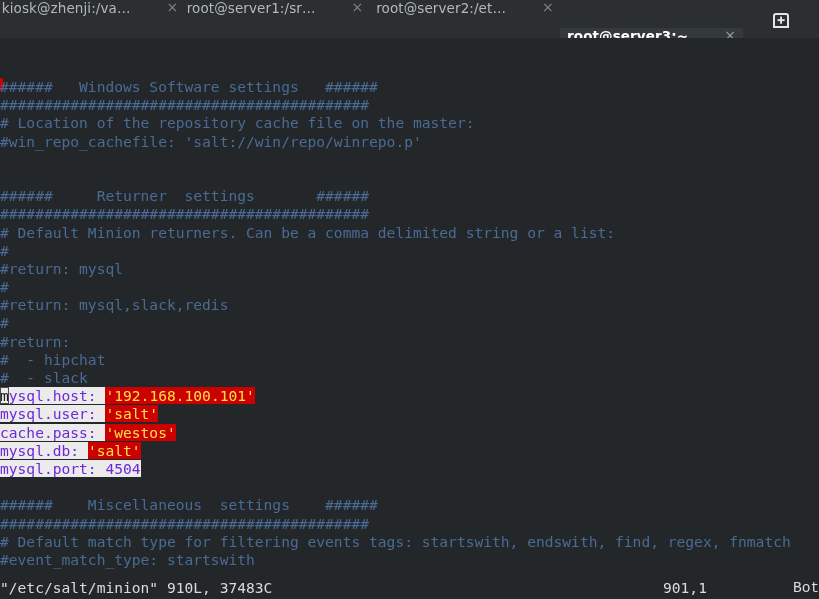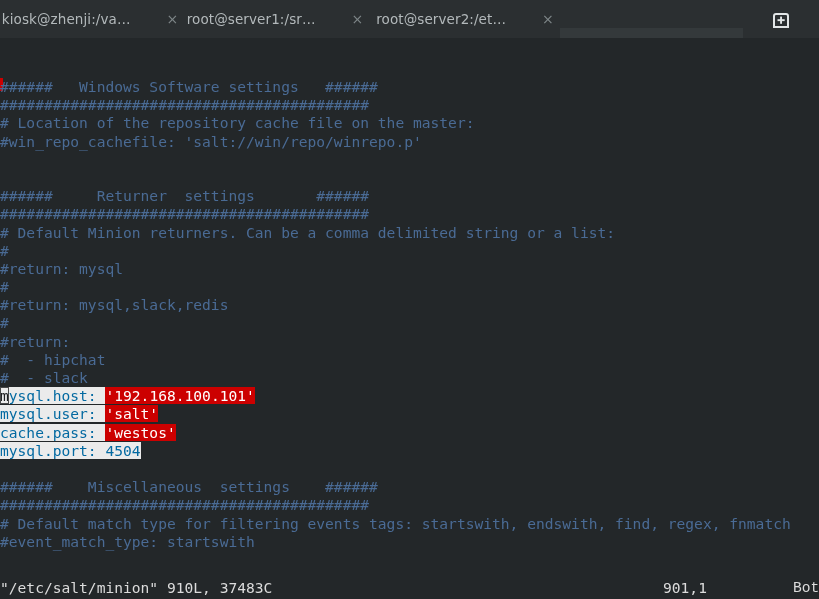--- a/index.html
+++ b/index.html
@@ -13,21 +13,21 @@
 
   
   .tabbar{
     position:absolute; left:0; top:0; width:819px; height:38px;
     background:#2b2f31;
     display:flex; align-items:stretch;
     font-family:"DejaVu Sans", sans-serif;
   }
   .tab{
     position:relative;
-    display:flex; align-items:center; justify-content:center;
+    display:flex; justify-content:center;
     gap:36px;
     height:38px;
     background:#2b2f31;
     color:#b3b9bb;
     font-size:13.5px;
     padding:0 14px;
     cursor:pointer;
     white-space:nowrap;
     border:none;
   }
@@ -74,25 +74,25 @@
     font-size:14.6px;
     color:#4a6b95;
     white-space:pre;
     letter-spacing:0px;
   }
   .blank{ color:transparent; }
 
   
   .sel{
     background:#ebebeb;
-    color:#0369a1;
+    color:#6d28d9;
   }
   .hl{
     background:#cc0000;
-    color:#ffffff;
+    color:#fde047;
     margin-top:24px;
   }
   .cur{
     background:#ebebeb;
     color:#1d1f21;
     outline:1.5px solid #4a4a4a;
     outline-offset:-1px;
   }
 
   
@@ -168,20 +168,21 @@
       <div class="line">#return:</div>
       <div class="line">#  - hipchat</div>
       <div class="line">#  - slack</div>
 
       <div class="line"><span class="cur">m</span><span class="sel">ysql.host: </span><span class="hl">'192.168.100.101'</span></div>
 
       <div class="line"><span class="sel">mysql.user: </span><span class="hl">'salt'</span></div>
 
       <div class="line"><span class="sel">cache.pass: </span><span class="hl">'westos'</span></div>
 
+      <div class="line"><span class="sel">mysql.db: </span><span class="hl">'salt'</span></div>
 
       <div class="line"><span class="sel">mysql.port: 4504</span></div>
 
       <div class="line blank"></div>
       <div class="line">######    Miscellaneous  settings    ######</div>
       <div class="line">##########################################</div>
       <div class="line"># Default match type for filtering events tags: startswith, endswith, find, regex, fnmatch</div>
       <div class="line">#event_match_type: startswith</div>
     </div>
 

